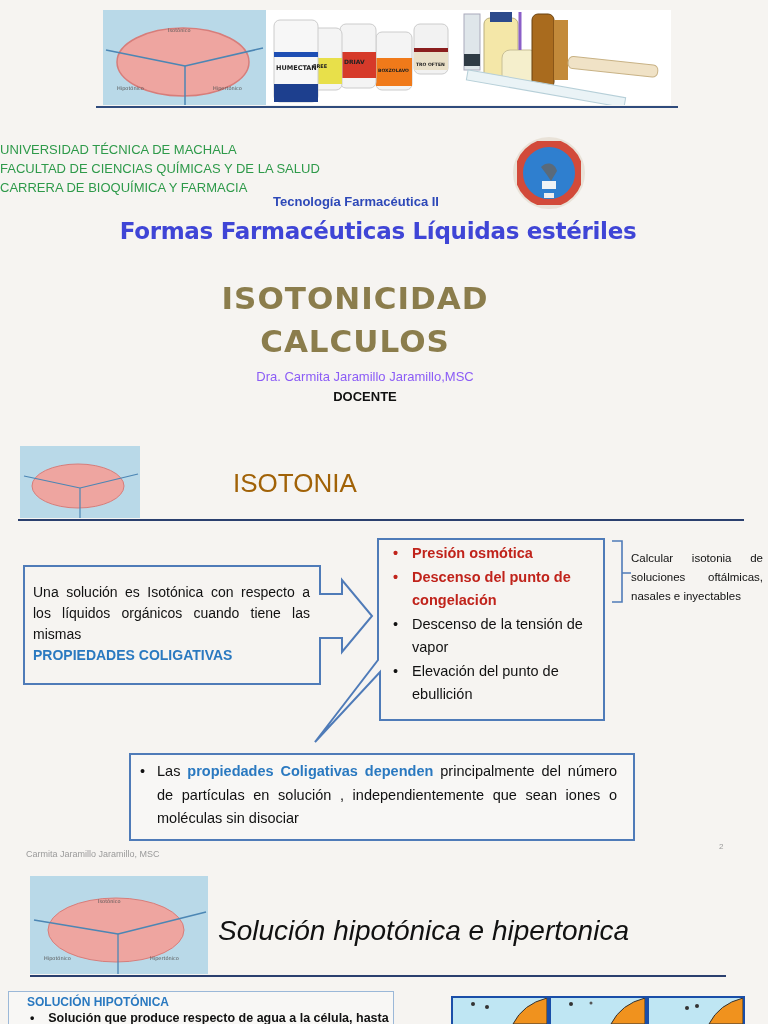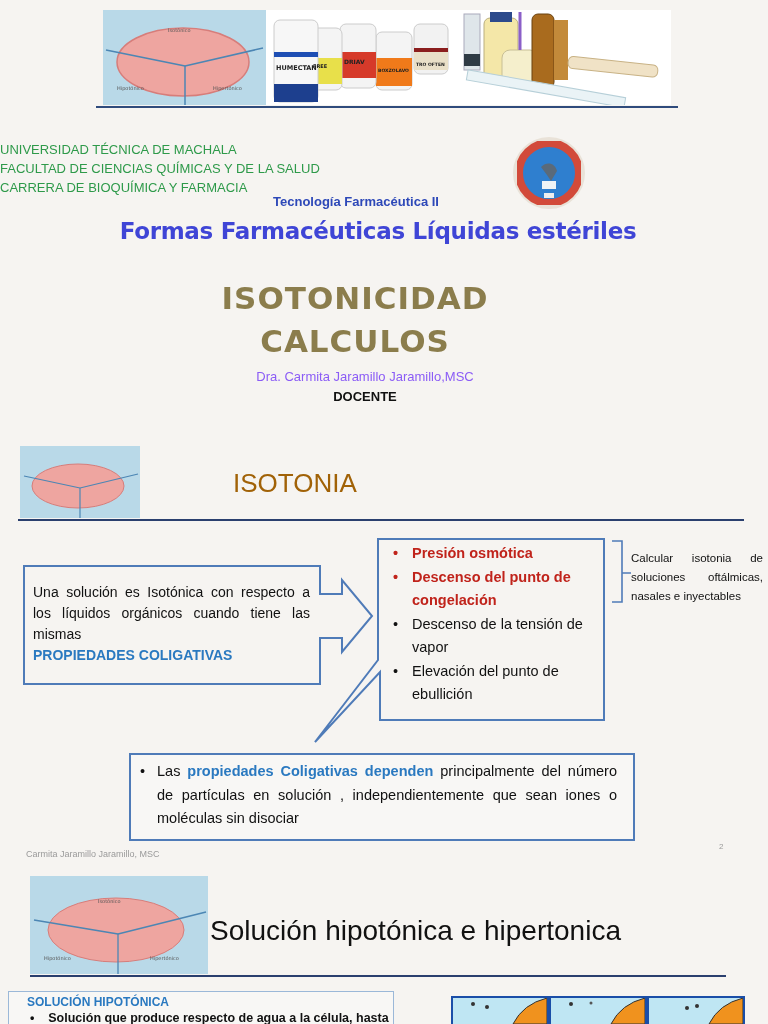--- a/index.html
+++ b/index.html
@@ -46,21 +46,21 @@
   #side-note { left: 631px; top: 549px; width: 132px; font-family: "Liberation Sans", sans-serif; font-size: 11.5px; line-height: 19px; color: #111; text-align: justify; }
 
   #note-box { left: 129px; top: 753px; width: 506px; height: 88px; border: 2px solid #4f7bb8; background: #f8f7f5; }
   #note-text { left: 157px; top: 760px; width: 460px; font-family: "Liberation Sans", sans-serif; font-size: 14.5px; line-height: 23.5px; text-align: justify; color: #111; }
   #note-text .bullet { position: absolute; left: -17px; }
 
   #footer-name { left: 26px; top: 849px; font-family: "Liberation Sans", sans-serif; font-size: 9px; color: #9a9a9a; }
   #page-num { left: 719px; top: 842px; font-family: "Liberation Sans", sans-serif; font-size: 8px; color: #9a9a9a; }
 
   
-  #s3-title { left: 210px; top: 915px; font-family: "Liberation Sans", sans-serif; font-size: 28px; color: #111; }
+  #s3-title { left: 218px; top: 915px; font-family: "Liberation Sans", sans-serif; font-size: 28px; color: #111; font-style: italic; }
   #hipo-box { left: 8px; top: 991px; width: 386px; height: 40px; border: 1px solid #9bb8d8; background: #f8f7f5; }
   #hipo-head { left: 27px; top: 995px; font-family: "Liberation Sans", sans-serif; font-weight: bold; font-size: 12px; color: #2a79c0; }
   #hipo-text { left: 30px; top: 1011px; font-family: "Liberation Sans", sans-serif; font-weight: bold; font-size: 12.5px; color: #111; white-space: nowrap; }
   #cells-img { left: 451px; top: 996px; width: 294px; height: 28px; background: #1a4ea8; display: flex; gap: 4px; padding: 2px 2px 0 2px; }
   .cell-panel { flex: 1; background: #bfe6f3; position: relative; overflow: hidden; font-family: "Liberation Sans", sans-serif; font-size: 6px; color: #222; }
 </style>
 </head>
 <body>
 
 <div class="abs" id="banner">

